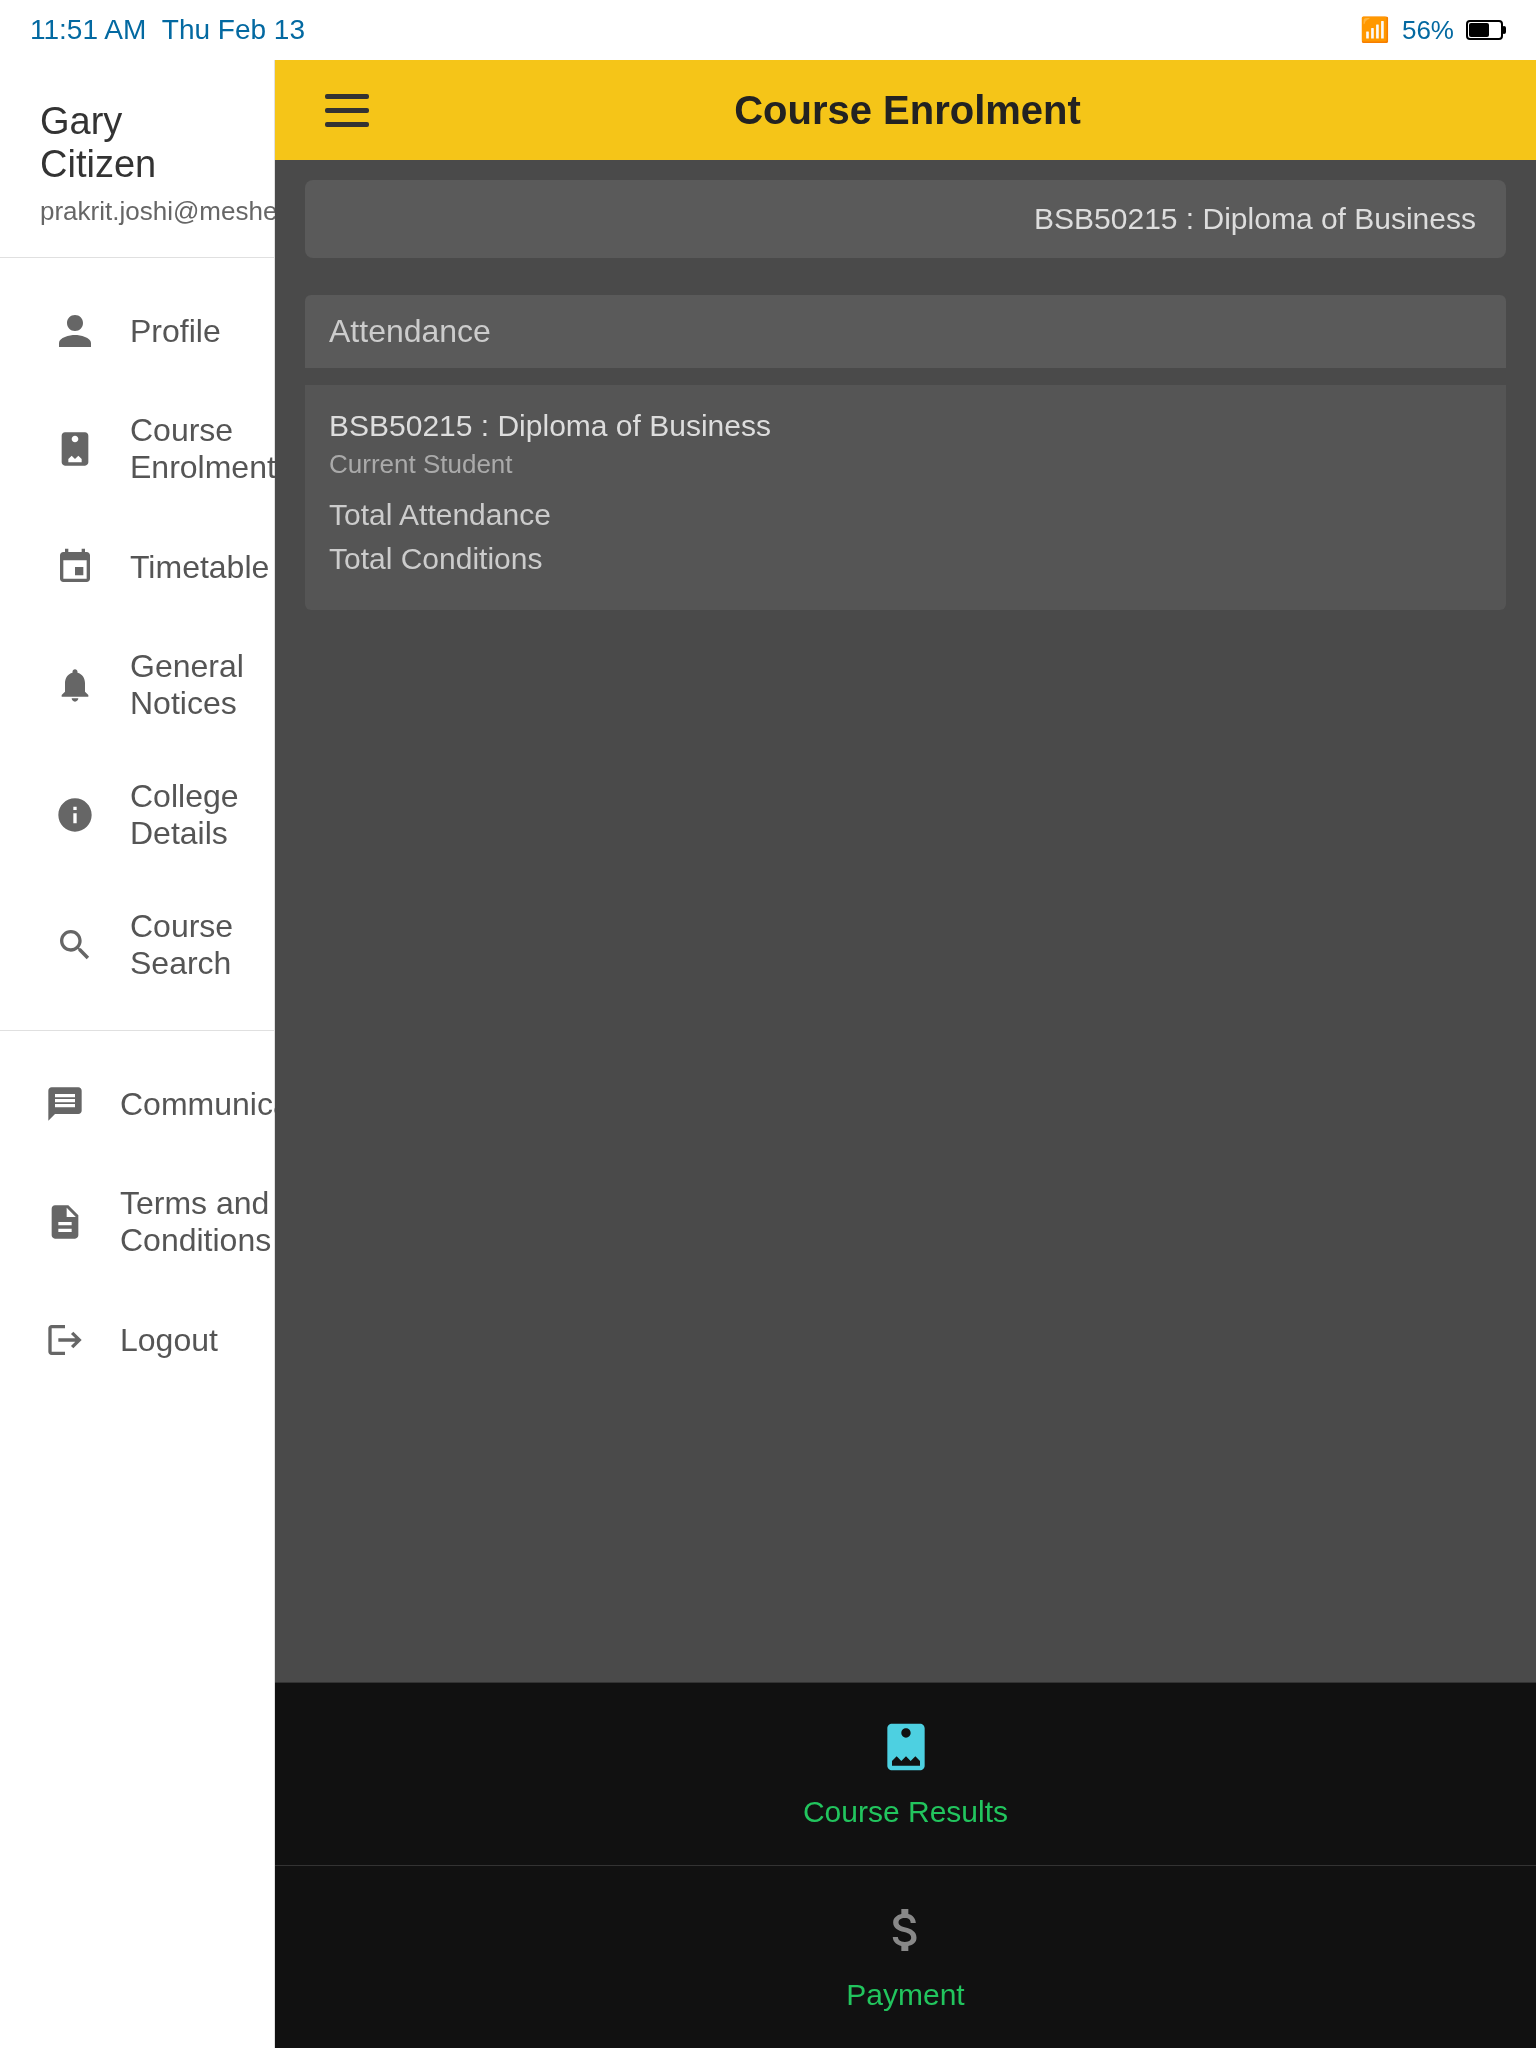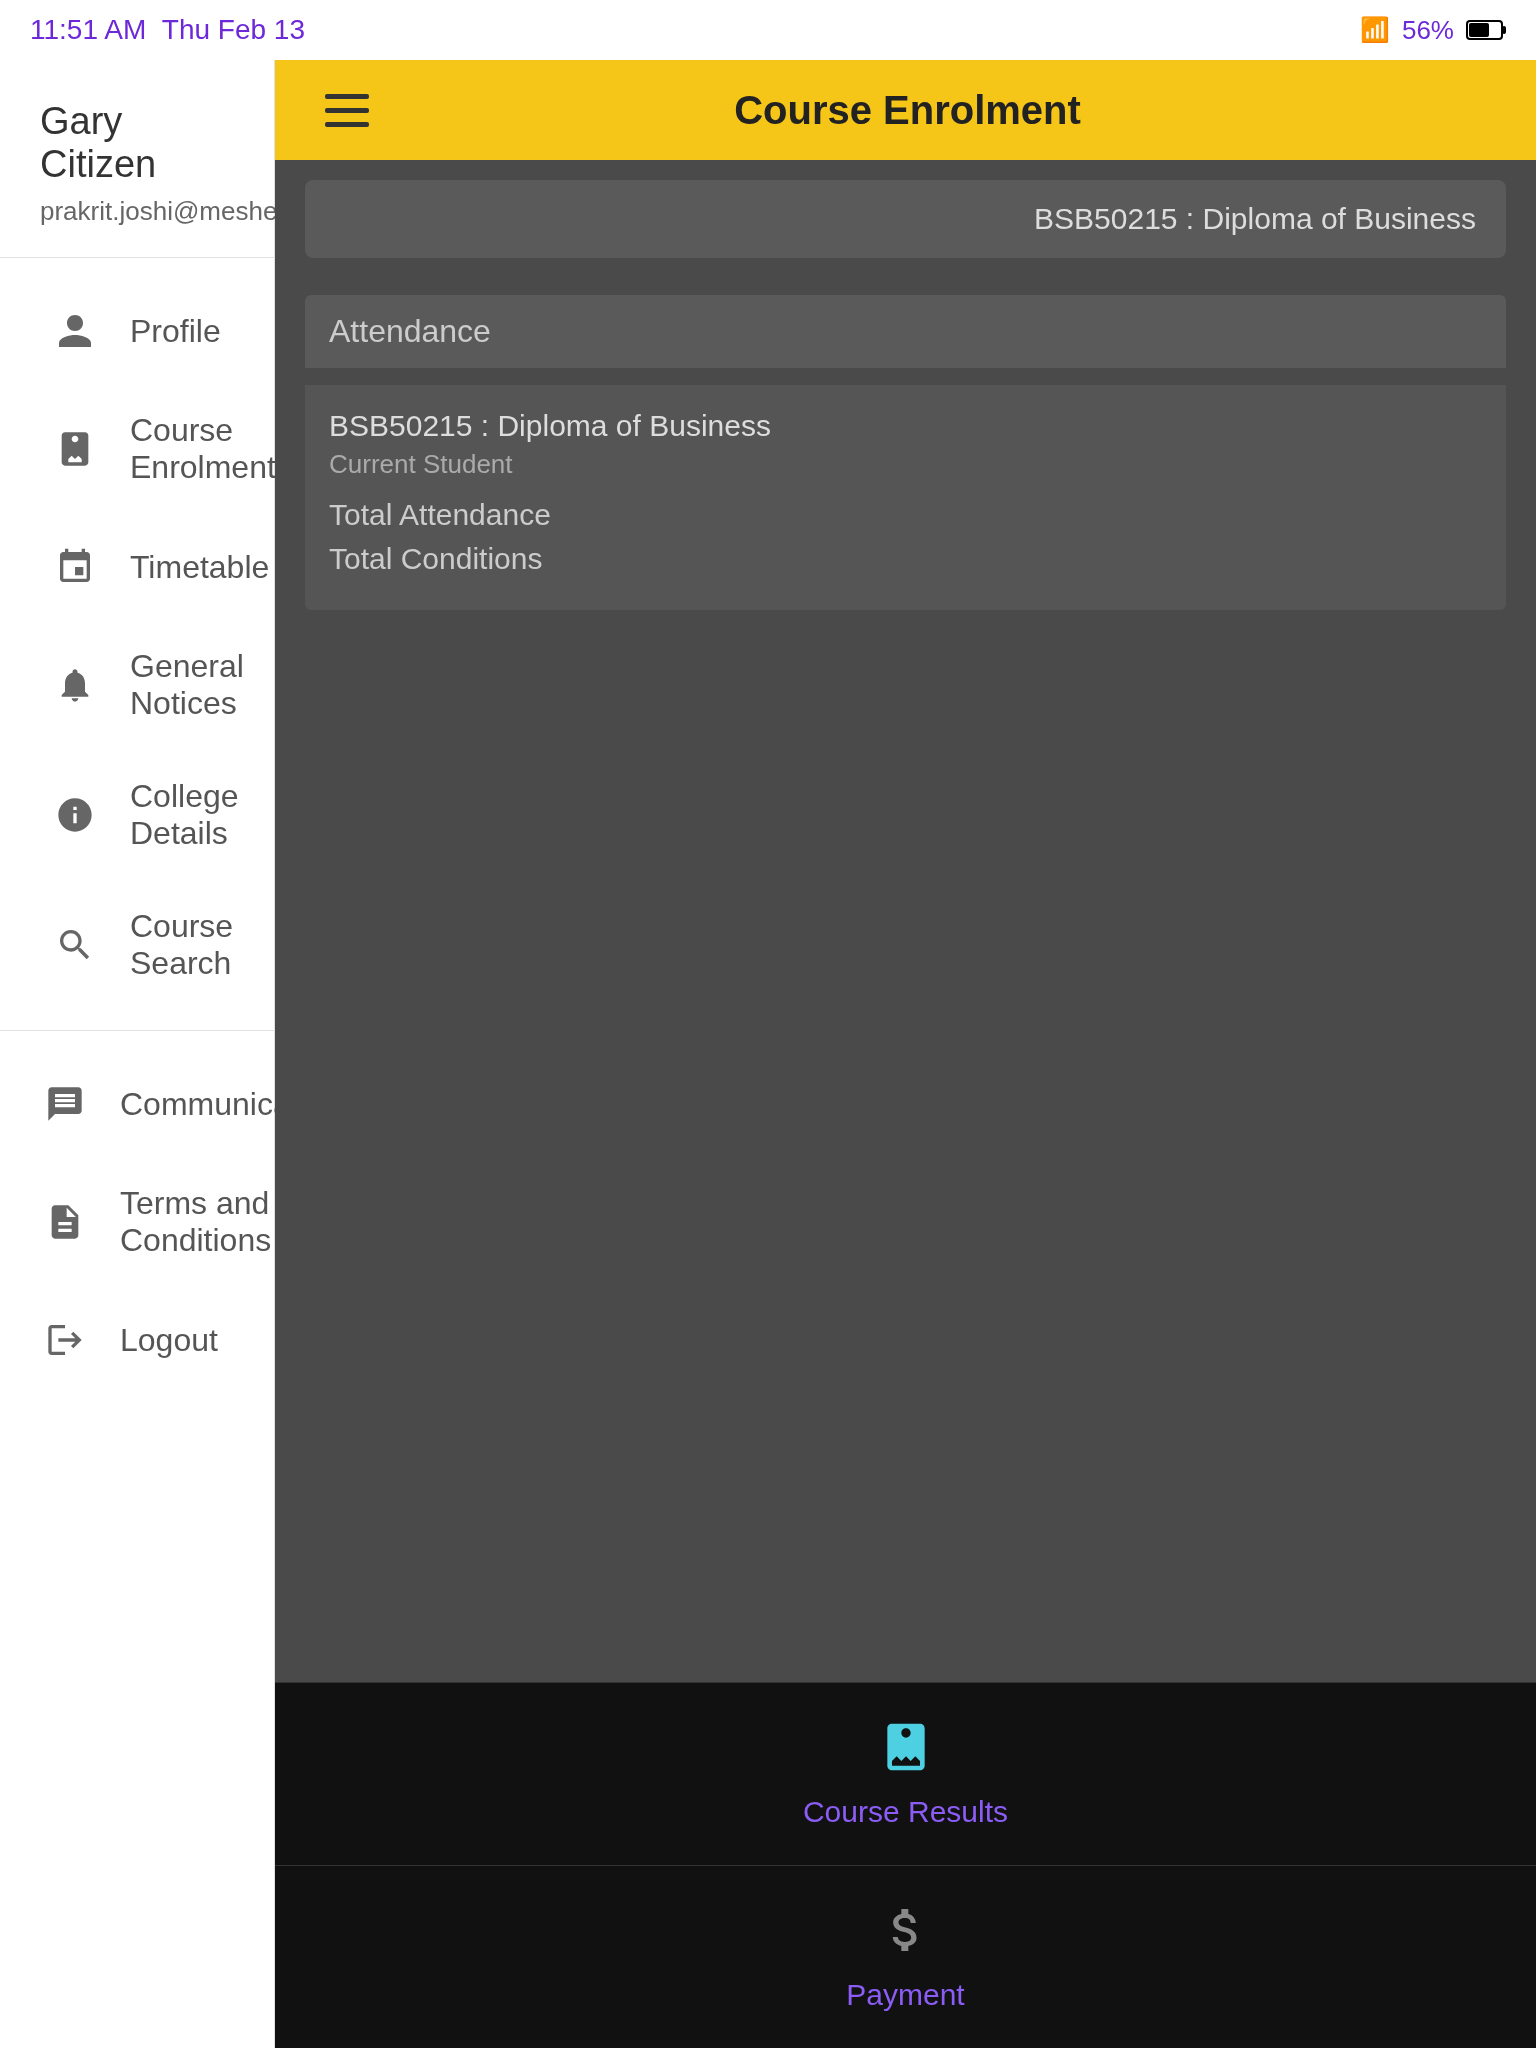--- a/index.html
+++ b/index.html
@@ -17,21 +17,21 @@
     
     .status-bar {
       height: 60px;
       background: #fff;
       display: flex;
       align-items: center;
       justify-content: space-between;
       padding: 0 30px;
       font-size: 28px;
       font-weight: 500;
-      color: #6d28d9;
+      color: #0369a1;
       flex-shrink: 0;
     }
     .status-bar-right {
       display: flex;
       align-items: center;
       gap: 12px;
     }
     .wifi-icon { font-size: 24px; }
     .battery-text { font-size: 26px; }
 
@@ -228,21 +228,21 @@
       cursor: pointer;
     }
 
     .card-icon svg {
       width: 56px;
       height: 56px;
     }
 
     .card-label {
       font-size: 30px;
-      color: #8b5cf6;
+      color: #22c55e;
     }
   </style>
 </head>
 <body>
 
 <div class="status-bar">
   <span>
     <span>11:51 AM</span>&nbsp;&nbsp;<span>Thu Feb 13</span>
   </span>
   <div class="status-bar-right">

